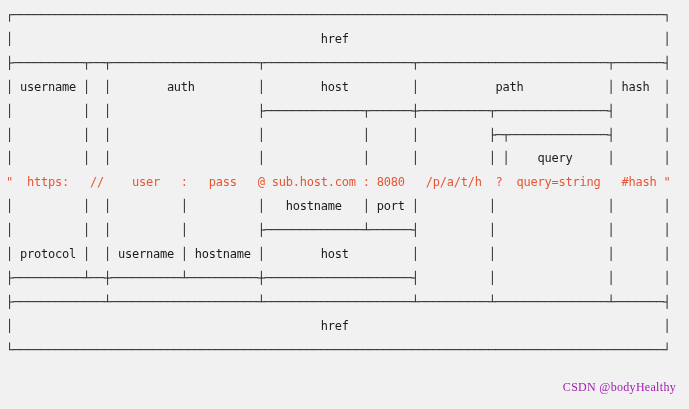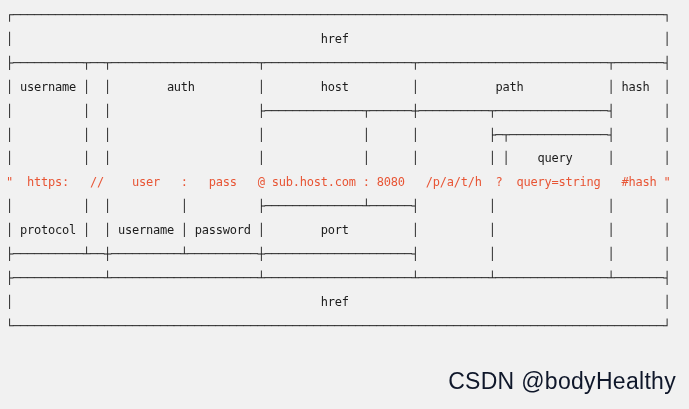--- a/index.html
+++ b/index.html
@@ -21,40 +21,41 @@
     line-height: 23.9px;
     letter-spacing: -0.23px;
     white-space: pre;
     color: #1c1c1c;
   }
   .line.url { color: #e85535; }
   .watermark {
     position: absolute;
     right: 13px;
     bottom: 14px;
-    font-family: Liberation Sans, sans-serif;
-    font-size: 23px;
-    color: #0f172a;
+    font-family: Liberation Serif, serif;
+    font-size: 12px;
+    color: #a21caf;
     letter-spacing: 0.3px;
     white-space: nowrap;
   }
 </style>
 </head>
 <body>
 
 <div class="stage">
   <div class="line">┌─────────────────────────────────────────────────────────────────────────────────────────────┐</div>
   <div class="line">│                                            href                                             │</div>
   <div class="line">├──────────┬──┬─────────────────────┬─────────────────────┬───────────────────────────┬───────┤</div>
   <div class="line">│ username │  │        auth         │        host         │           path            │ hash  │</div>
   <div class="line">│          │  │                     ├──────────────┬──────┼──────────┬────────────────┤       │</div>
   <div class="line">│          │  │                     │              │      │          ├─┬──────────────┤       │</div>
   <div class="line">│          │  │                     │              │      │          │ │    query     │       │</div>
   <div class="line url">"  https:   //    user   :   pass   @ sub.host.com : 8080   /p/a/t/h  ?  query=string   #hash "</div>
+  <div class="line">│          │  │          │          │   hostname   │ port │          │                │       │</div>
   <div class="line">│          │  │          │          ├──────────────┴──────┤          │                │       │</div>
-  <div class="line">│ protocol │  │ username │ password │        port         │          │                │       │</div>
+  <div class="line">│ protocol │  │ username │ hostname │        host         │          │                │       │</div>
   <div class="line">├──────────┴──┼──────────┴──────────┼─────────────────────┤          │                │       │</div>
   <div class="line">├─────────────┴─────────────────────┴─────────────────────┴──────────┴────────────────┴───────┤</div>
   <div class="line">│                                            href                                             │</div>
   <div class="line">└─────────────────────────────────────────────────────────────────────────────────────────────┘</div>
 </div>
 
 <div class="watermark">CSDN @bodyHealthy</div>
 
 </body></html>

